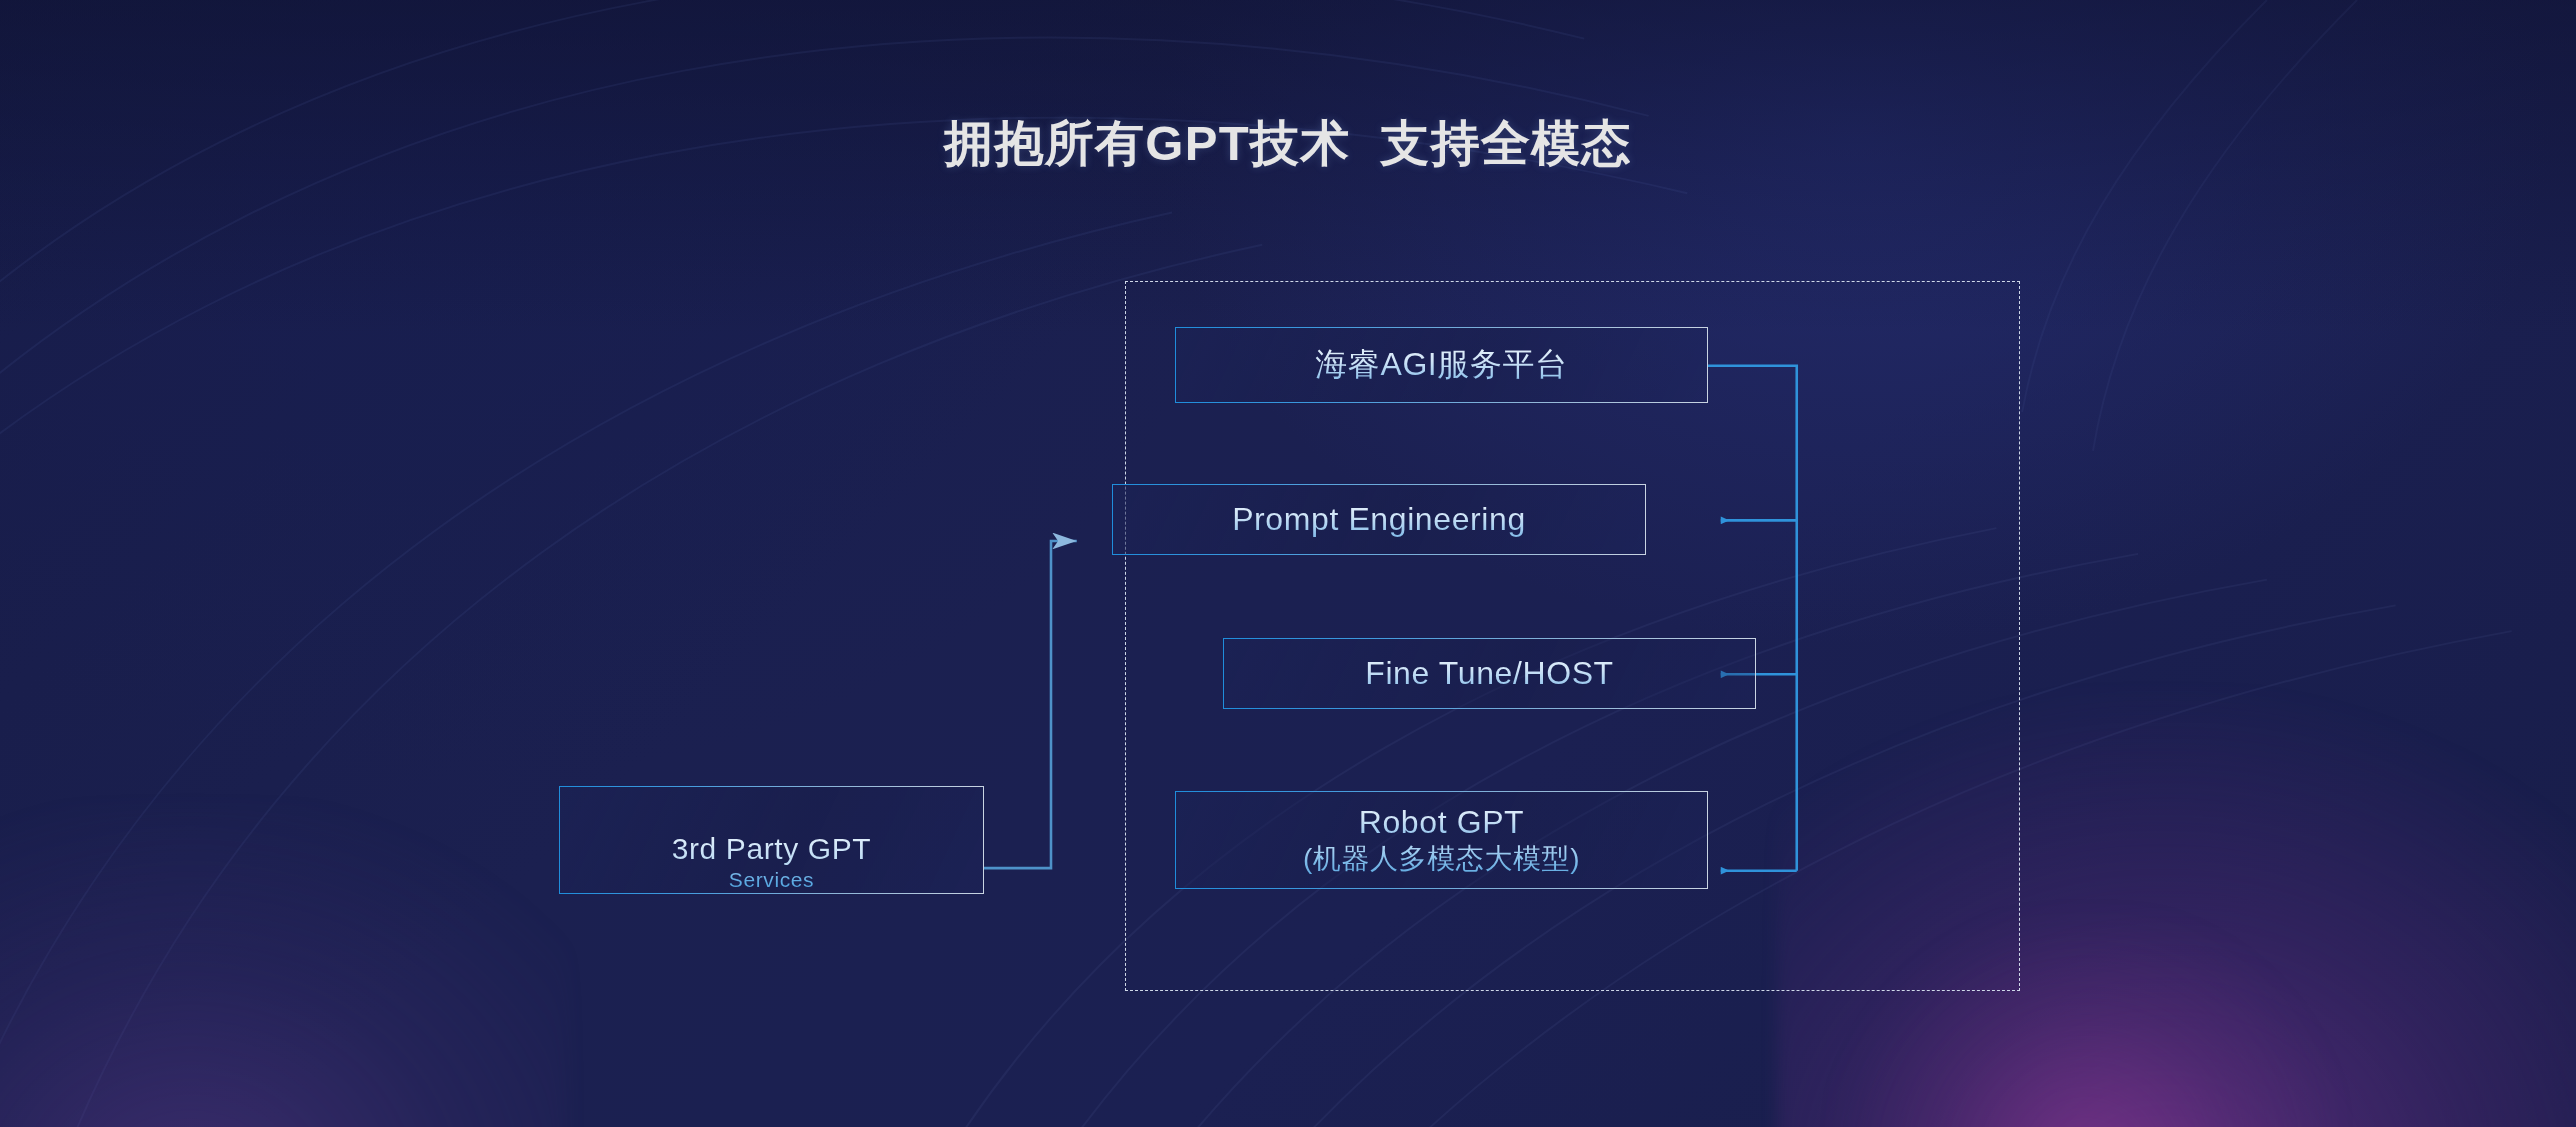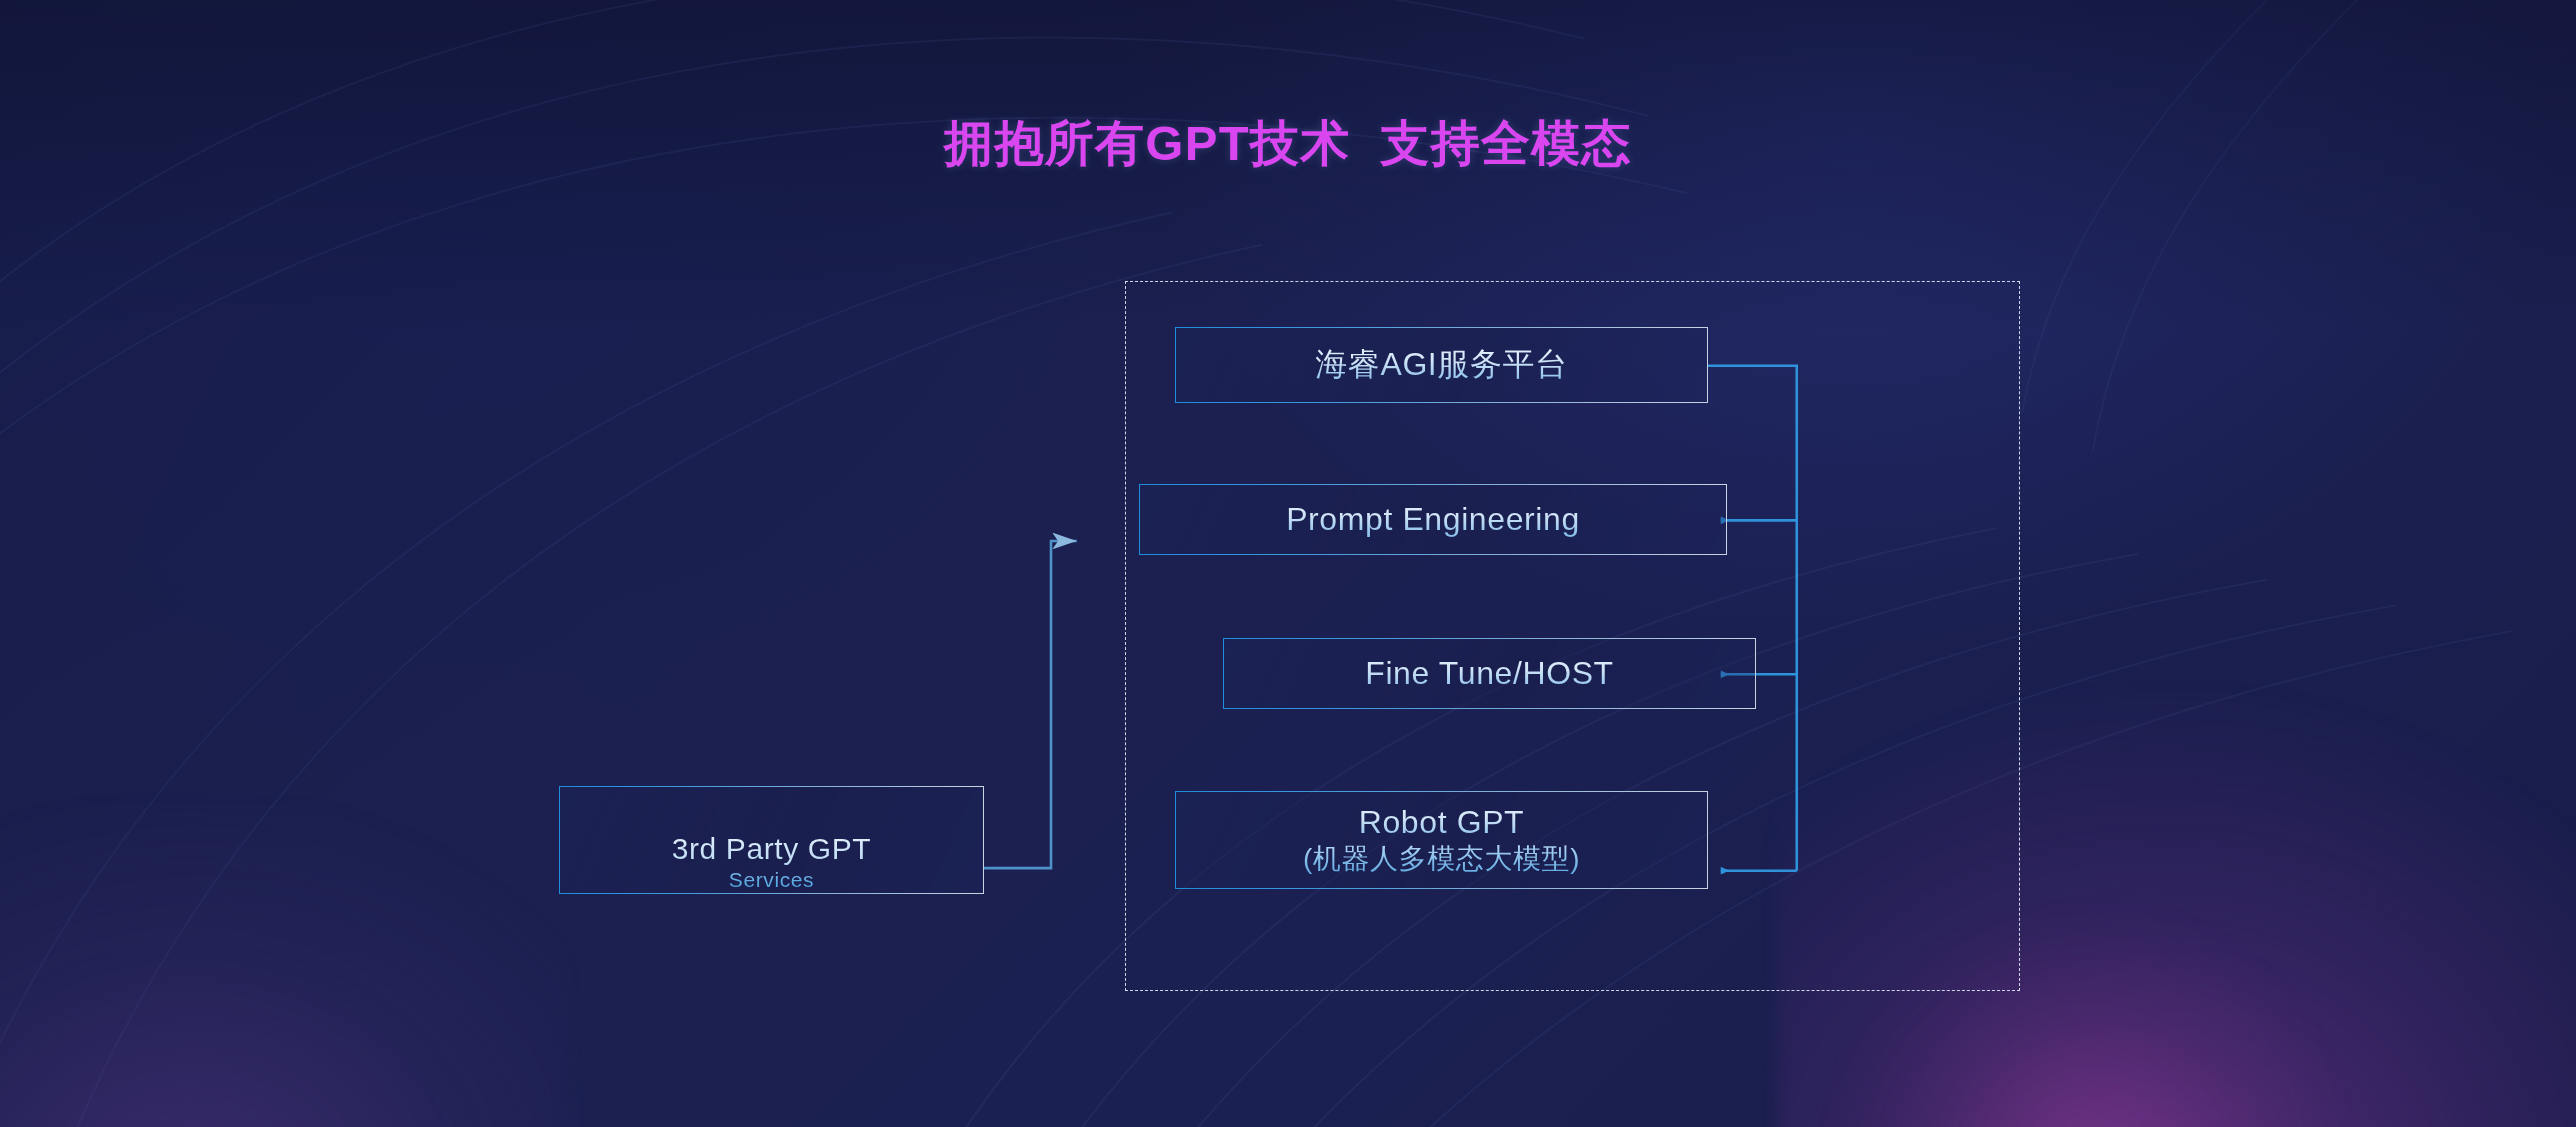--- a/index.html
+++ b/index.html
@@ -64,21 +64,21 @@
     opacity: 0.75;
   }
 
   
   .title {
     position: absolute;
     left: 0;
     right: 0;
     top: 115px;
     text-align: center;
-    color: #d946ef;
+    color: #e5e5e5;
     font-size: 49px;
     font-weight: 700;
     letter-spacing: 1.3px;
     line-height: 1.18;
     white-space: pre;
     text-shadow: 0 0 9px rgba(140,180,255,0.22);
   }
 
   
   .dashed-region {
@@ -121,21 +121,21 @@
     letter-spacing: 0.6px;
     background: linear-gradient(180deg, #bcdcf6 0%, #7fbbe9 55%, #5aa7e0 100%);
     -webkit-background-clip: text;
     background-clip: text;
     color: transparent;
     -webkit-text-fill-color: transparent;
     line-height: 1.22;
   }
 
   #node-agi     { left: 1175px; top: 327px;  width: 533px; height: 76px; }
-  #node-prompt  { left: 1139px; top: 484px;  width: 588px; height: 71px; }
+  #node-prompt  { left: 1112px; top: 484px;  width: 534px; height: 71px; }
   #node-finetune{ left: 1175px; top: 638px;  width: 533px; height: 71px; margin-left: 48px; }
   #node-robot   { left: 1175px; top: 791px; width: 533px; height: 98px; }
   #node-3rd     { left: 559px;  top: 786px; width: 425px; height: 108px; justify-content: flex-end; }
 
   #node-3rd .line1 {
     font-size: 30px;
     background: linear-gradient(180deg, #eaf4fc 0%, #cbe3f7 55%, #b6d8f3 100%);
     -webkit-background-clip: text;
     background-clip: text;
     -webkit-text-fill-color: transparent;

